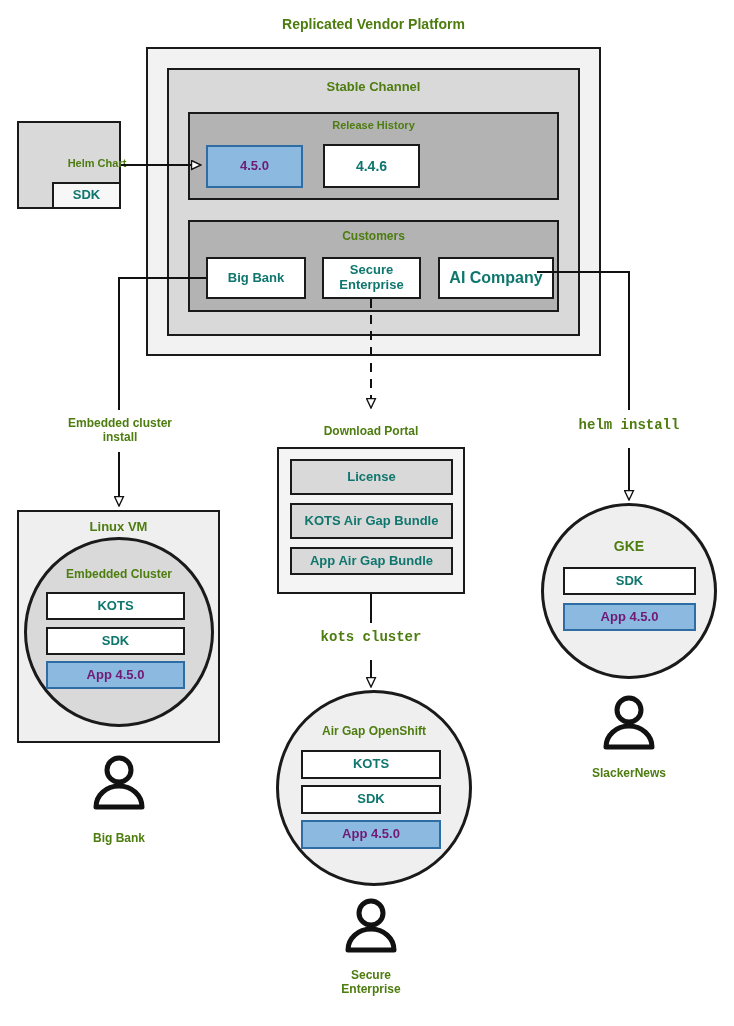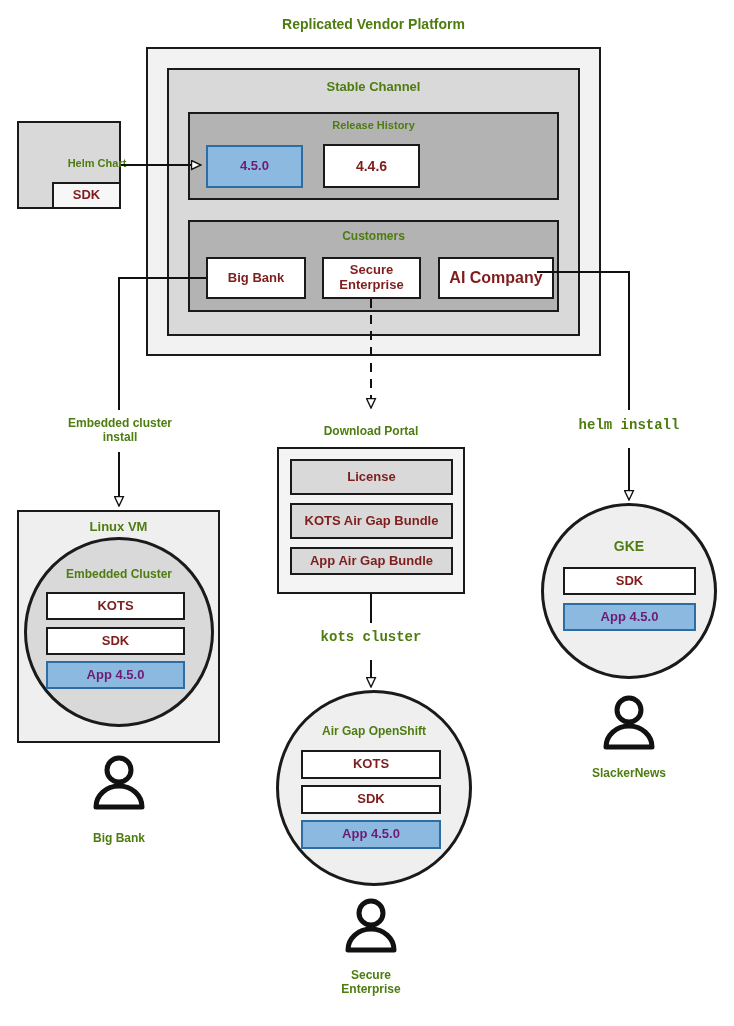--- a/index.html
+++ b/index.html
@@ -33,21 +33,21 @@
   
   .box {
     position: absolute;
     box-sizing: border-box;
     border: 2px solid #1a1a1a;
     display: flex;
     align-items: center;
     justify-content: center;
     text-align: center;
     font-weight: bold;
-    color: #7f1d1d;
+    color: #0f766e;
     line-height: 1.15;
   }
   .box-plain   { background: #f2f2f2; }
   .box-grey    { background: #d9d9d9; }
   .box-grey2   { background: #b3b3b3; }
   .box-white   { background: #ffffff; }
   .box-blue    { background: #8cb9e0; border-color: #2e6da4; color: #701a75; }
 
   .circle {
     position: absolute;

